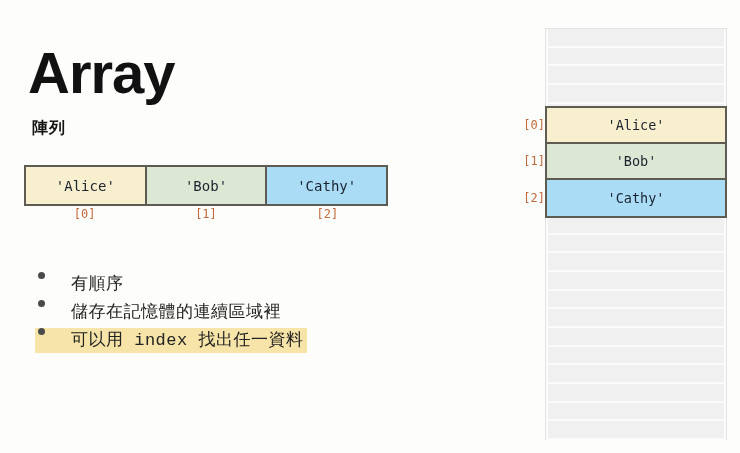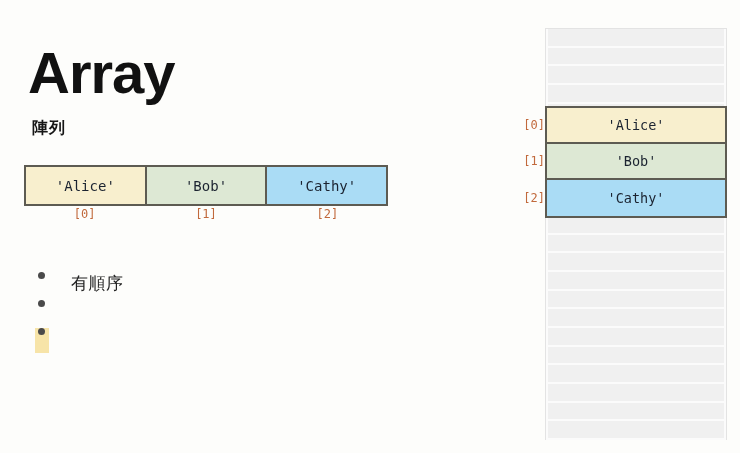--- a/index.html
+++ b/index.html
@@ -200,23 +200,25 @@
     <div class="array-index">[2]</div>
   </div>
 
   <div id="bullet-list">
     <div class="bullet-row">
       <span class="bullet-dot"></span>
       <span class="bullet-text">有順序</span>
     </div>
     <div class="bullet-row">
       <span class="bullet-dot"></span>
+      <span class="bullet-text">儲存在記憶體的連續區域裡</span>
     </div>
     <div class="bullet-row highlight">
       <span class="bullet-dot"></span>
+      <span class="bullet-text">可以用 index 找出任一資料</span>
     </div>
   </div>
 
 </div>
 
 <div id="memory-pane">
 
   <div id="memory-column">
       <div class="mem-cell"></div>
       <div class="mem-cell"></div>

